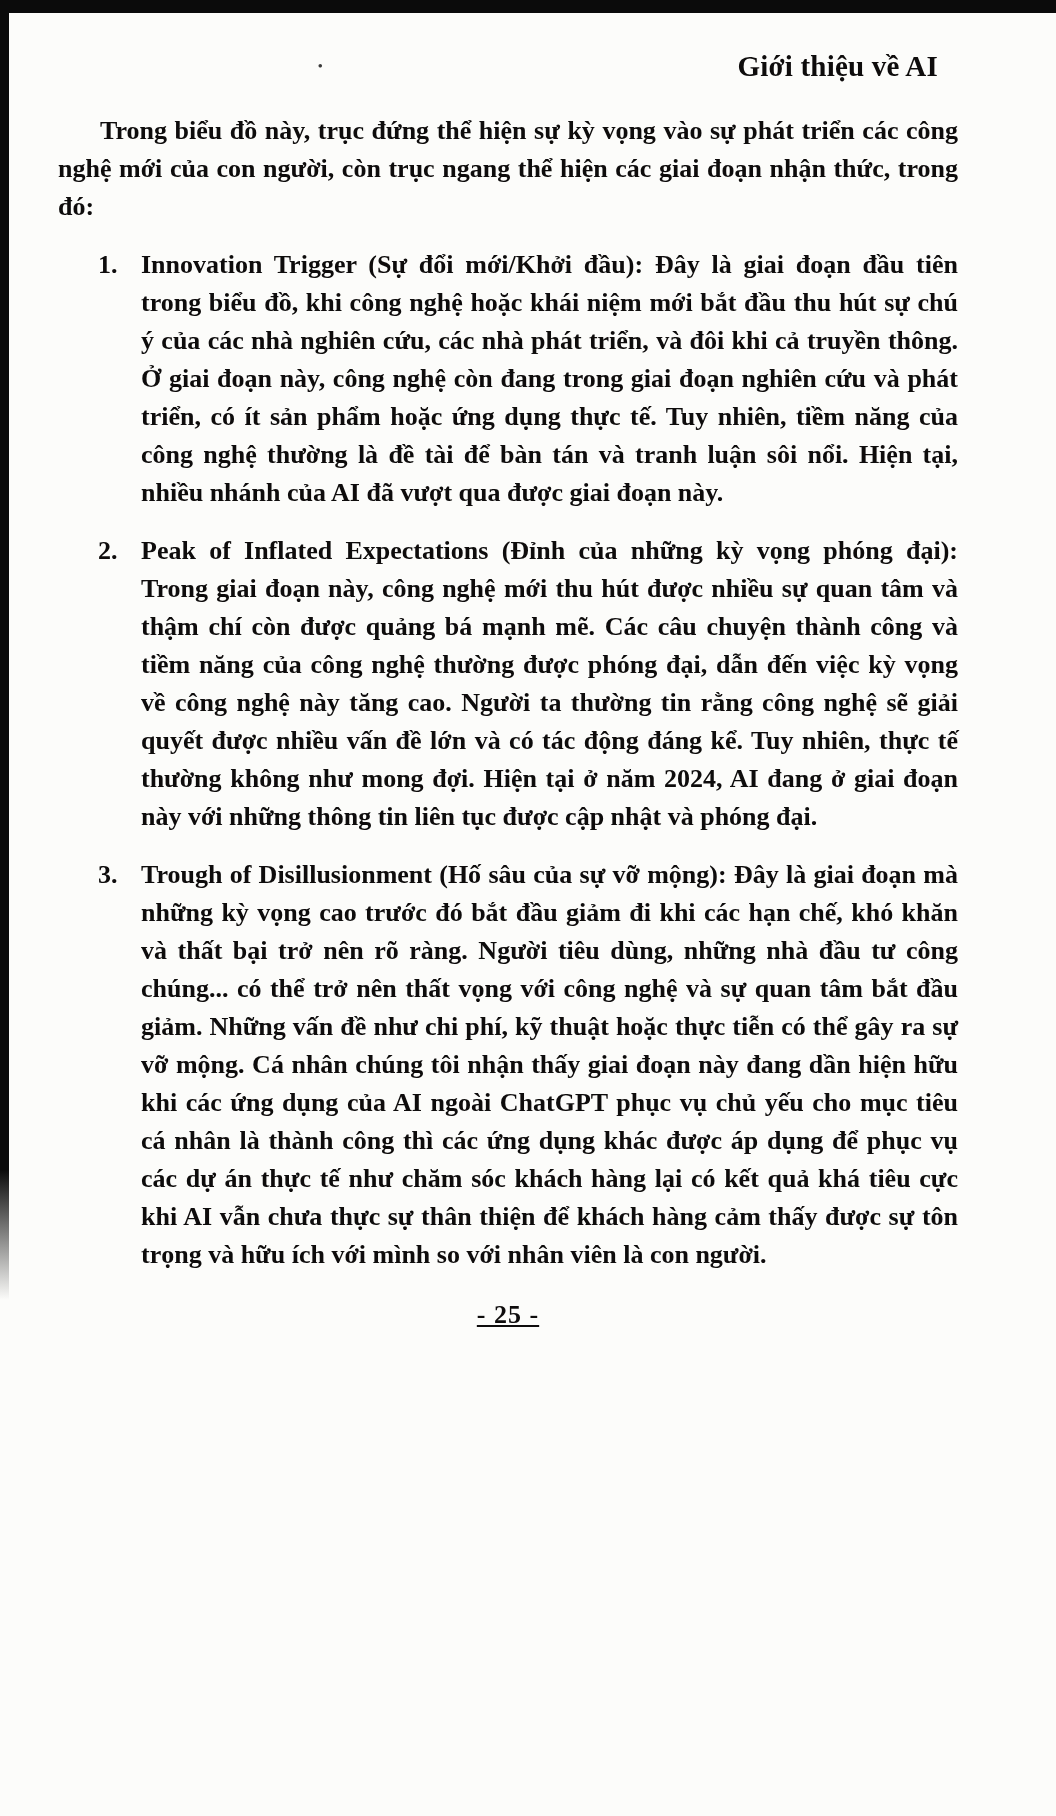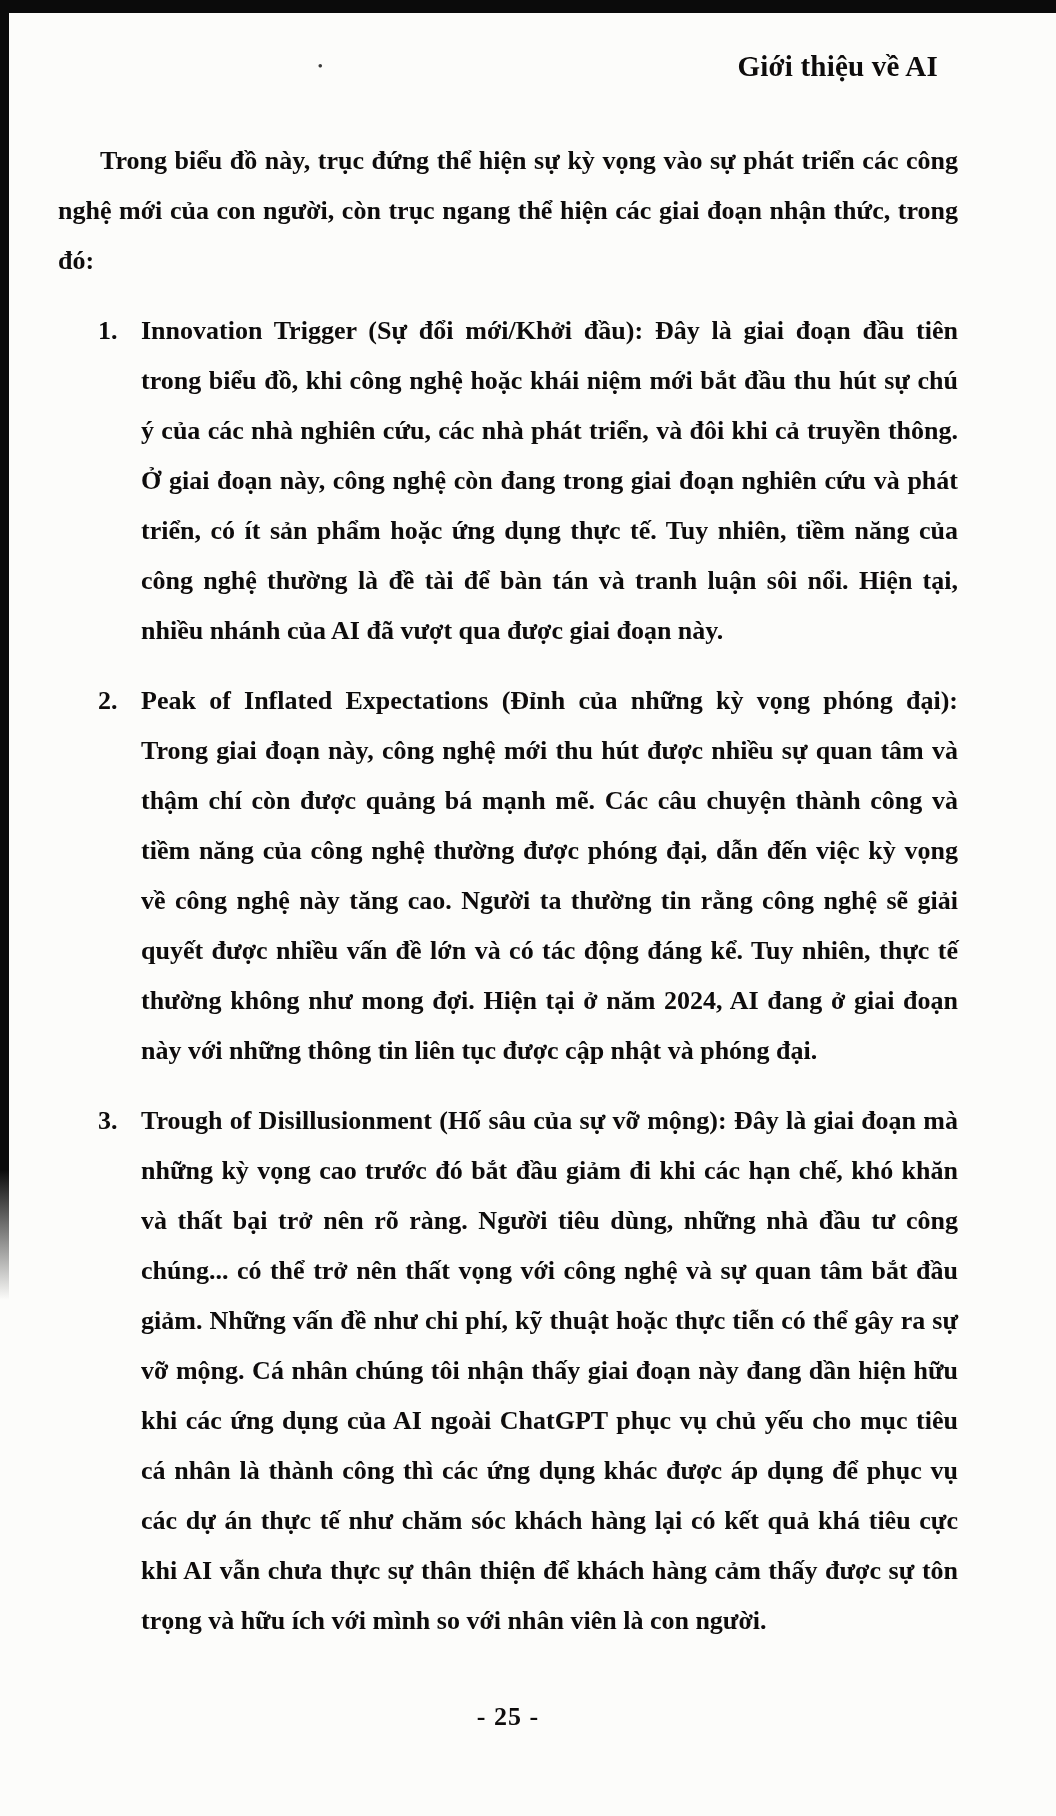--- a/index.html
+++ b/index.html
@@ -35,45 +35,46 @@
   }
   .header-title {
     position: absolute;
     top: 50px; right: 118px;
     font-size: 29px;
     letter-spacing: 0.2px;
     margin-left: 28px;
   }
   .content {
     position: absolute;
-    top: 136px; left: 58px;
+    top: 112px; left: 58px;
     width: 900px;
     font-size: 26px;
-    line-height: 50px;
+    line-height: 38px;
     text-align: justify;
   }
   .intro {
     text-indent: 42px;
     margin-bottom: 20px;
   }
   .numbered-list { list-style: none; }
   .list-item {
     position: relative;
     padding-left: 83px;
     margin-bottom: 20px;
   }
   .item-number {
     position: absolute;
     left: 40px; top: 0;
   }
   .page-footer {
     text-align: center;
     font-size: 26px;
-    margin-top: 46px;
+    margin-top: 22px;
     letter-spacing: 1px;
+    text-decoration: underline;
   }
 </style>
 </head>
 <body>
 
 <div class="page">
 
   <div class="scan-top"></div>
   <div class="scan-left"></div>
 

